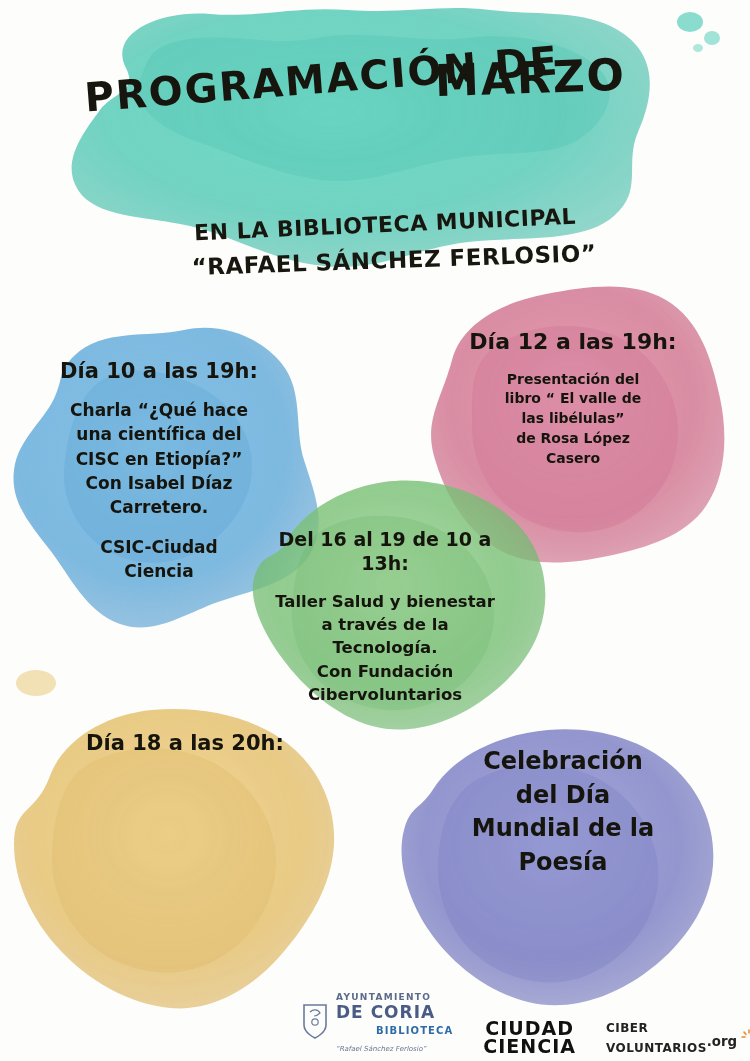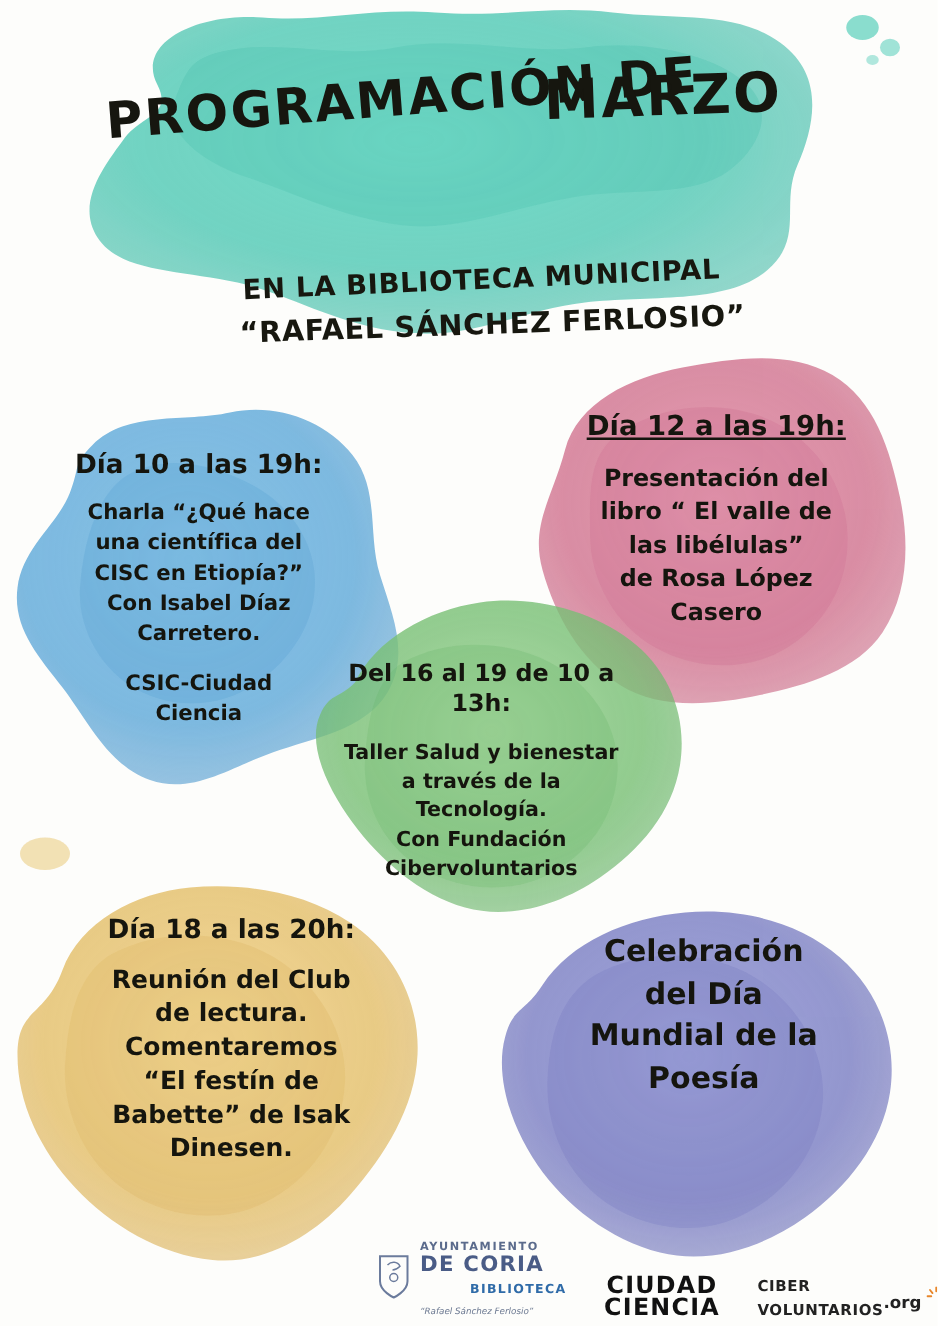--- a/index.html
+++ b/index.html
@@ -112,22 +112,22 @@
     white-space: pre-line;
   }
 
   
   #ev-10 { left: 28px; top: 358px; width: 262px; }
   #ev-10 .ev-date { font-size: 21px; }
   #ev-10 .ev-body { font-size: 17px; }
   #ev-10 .ev-extra { font-size: 17px; }
 
   #ev-12 { left: 428px; top: 328px; width: 290px; }
-  #ev-12 .ev-date { font-size: 22px; text-decoration: underline; }
-  #ev-12 .ev-body { font-size: 19px; }
+  #ev-12 .ev-date { font-size: 22px; }
+  #ev-12 .ev-body { font-size: 14px; }
 
   #ev-16 { left: 255px; top: 528px; width: 260px; }
   #ev-16 .ev-date { font-size: 19px; }
   #ev-16 .ev-body { font-size: 16.5px; }
 
   #ev-18 { left: 40px; top: 730px; width: 290px; }
   #ev-18 .ev-date { font-size: 21px; }
   #ev-18 .ev-body { font-size: 20px; line-height: 1.35; }
 
   #ev-20 { left: 438px; top: 745px; width: 250px; }
@@ -353,26 +353,20 @@
 13h:</div>
     <div class="ev-body">Taller Salud y bienestar
 a través de la
 Tecnología.
 Con Fundación
 Cibervoluntarios</div>
   </div>
 
   <div class="event" id="ev-18">
     <div class="ev-date">Día 18 a las 20h:</div>
-    <div class="ev-body">Reunión del Club
-de lectura.
-Comentaremos
-“El festín de
-Babette” de Isak
-Dinesen.</div>
   </div>
 
   <div class="event" id="ev-20">
     <div class="ev-body">Celebración
 del Día
 Mundial de la
 Poesía</div>
   </div>
 
   <div class="footer">

